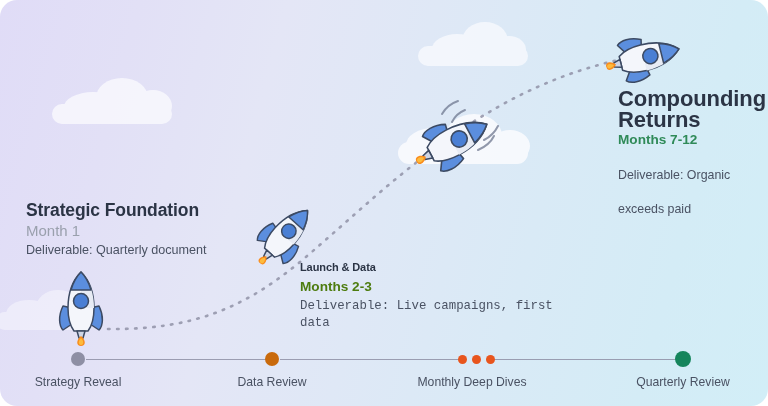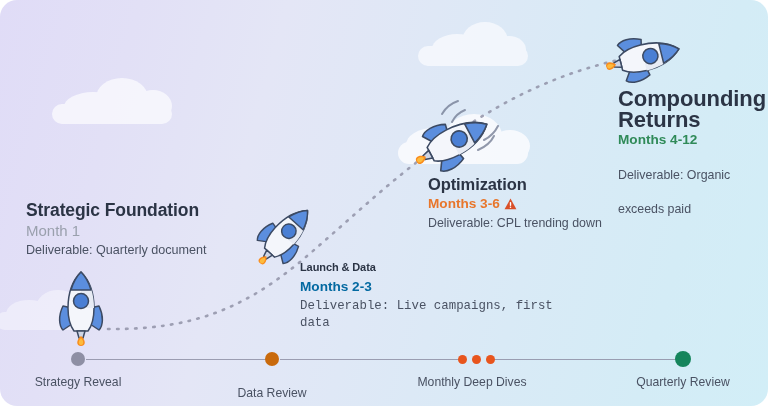--- a/index.html
+++ b/index.html
@@ -27,21 +27,21 @@
   .ms{position:absolute;}
   .ms .title{font-weight:bold;color:#2b3445;letter-spacing:-.1px;}
   .ms .period{font-weight:bold;}
   .ms .deliv{color:#4a5263;}
 
   .ms1 .title{font-size:17.5px;line-height:20px;}
   .ms1 .period{font-size:15px;line-height:19px;color:#9aa0ad;font-weight:normal;margin-top:1px;}
   .ms1 .deliv{font-size:12.6px;line-height:17px;margin-top:2px;}
 
   .ms2 .title{font-size:11px;line-height:20px;}
-  .ms2 .period{font-size:13.6px;line-height:18px;color:#0369a1;margin-top:1px;}
+  .ms2 .period{font-size:13.6px;line-height:18px;color:#4d7c0f;margin-top:1px;}
   .ms2 .deliv{font-size:12.4px;line-height:17px;margin-top:2px;font-family:Liberation Mono, monospace;}
 
   .ms3 .title{font-size:16.5px;line-height:20px;}
   .ms3 .period{font-size:13.6px;line-height:18px;color:#e8762b;margin-top:1px;
                display:flex;align-items:center;gap:4px;}
   .ms3 .deliv{font-size:12.4px;line-height:17px;margin-top:2px;}
 
   .ms4 .title{font-size:22px;line-height:21px;}
   .ms4 .period{font-size:13.6px;line-height:18px;color:#2f8a58;margin-top:1px;}
   .ms4 .deliv{font-size:12.4px;line-height:16px;margin-top:18px;}
@@ -175,50 +175,38 @@
     <div class="period">Month 1</div>
     <div class="deliv">Deliverable: Quarterly document</div>
   </div>
 
   <div class="ms ms2" style="left:300px;top:257px;width:260px;">
     <div class="title">Launch &amp; Data</div>
     <div class="period">Months 2-3</div>
     <div class="deliv">Deliverable: Live campaigns, first data</div>
   </div>
 
-  <div class="ms ms3" style="left:428px;top:174px;width:250px;">
-    <div class="title">Optimization</div>
-    <div class="period">
-      <span>Months 3-6</span>
-      <svg class="warn" viewBox="0 0 14 13">
-        <path d="M7 0.6 L13.4 12.2 L0.6 12.2 Z" fill="#d94f28"></path>
-        <rect x="6.25" y="4.4" width="1.5" height="4.2" rx=".7" fill="#ffffff"></rect>
-        <circle cx="7" cy="10.1" r="0.85" fill="#ffffff"></circle>
-      </svg>
-    </div>
-    <div class="deliv">Deliverable: CPL trending down</div>
-  </div>
 
   <div class="ms ms4" style="left:618px;top:88px;width:146px;">
     <div class="title">Compounding</div>
     <div class="title">Returns</div>
-    <div class="period">Months 4-12</div>
+    <div class="period">Months 7-12</div>
     <div class="deliv">Deliverable: Organic</div>
     <div class="deliv">exceeds paid</div>
   </div>
 
   <div class="tl-line" style="left:86px;top:358.5px;width:180px;"></div>
   <div class="tl-line" style="left:280px;top:358.5px;width:178px;"></div>
   <div class="tl-line" style="left:489px;top:358.5px;width:188px;"></div>
 
   <div class="tl-dot" style="left:71px;top:352px;width:14px;height:14px;background:#8e8fa4;"></div>
   <div class="tl-dot" style="left:265px;top:352px;width:14px;height:14px;background:#c96a0c;"></div>
   <div class="tl-dot" style="left:458px;top:354.5px;width:9px;height:9px;background:#e8551d;"></div>
   <div class="tl-dot" style="left:472px;top:354.5px;width:9px;height:9px;background:#e8551d;"></div>
   <div class="tl-dot" style="left:486px;top:354.5px;width:9px;height:9px;background:#e8551d;"></div>
   <div class="tl-dot" style="left:675px;top:351px;width:16px;height:16px;background:#15855c;"></div>
 
   <div class="tl-label" style="left:0px;top:375px;width:156px;">Strategy Reveal</div>
-  <div class="tl-label" style="left:194px;top:375px;width:156px;margin-top:11px;">Data Review</div>
+  <div class="tl-label" style="left:194px;top:375px;width:156px;">Data Review</div>
   <div class="tl-label" style="left:394px;top:375px;width:156px;">Monthly Deep Dives</div>
   <div class="tl-label" style="left:605px;top:375px;width:156px;">Quarterly Review</div>
 
 </div>
 
 </body></html>

